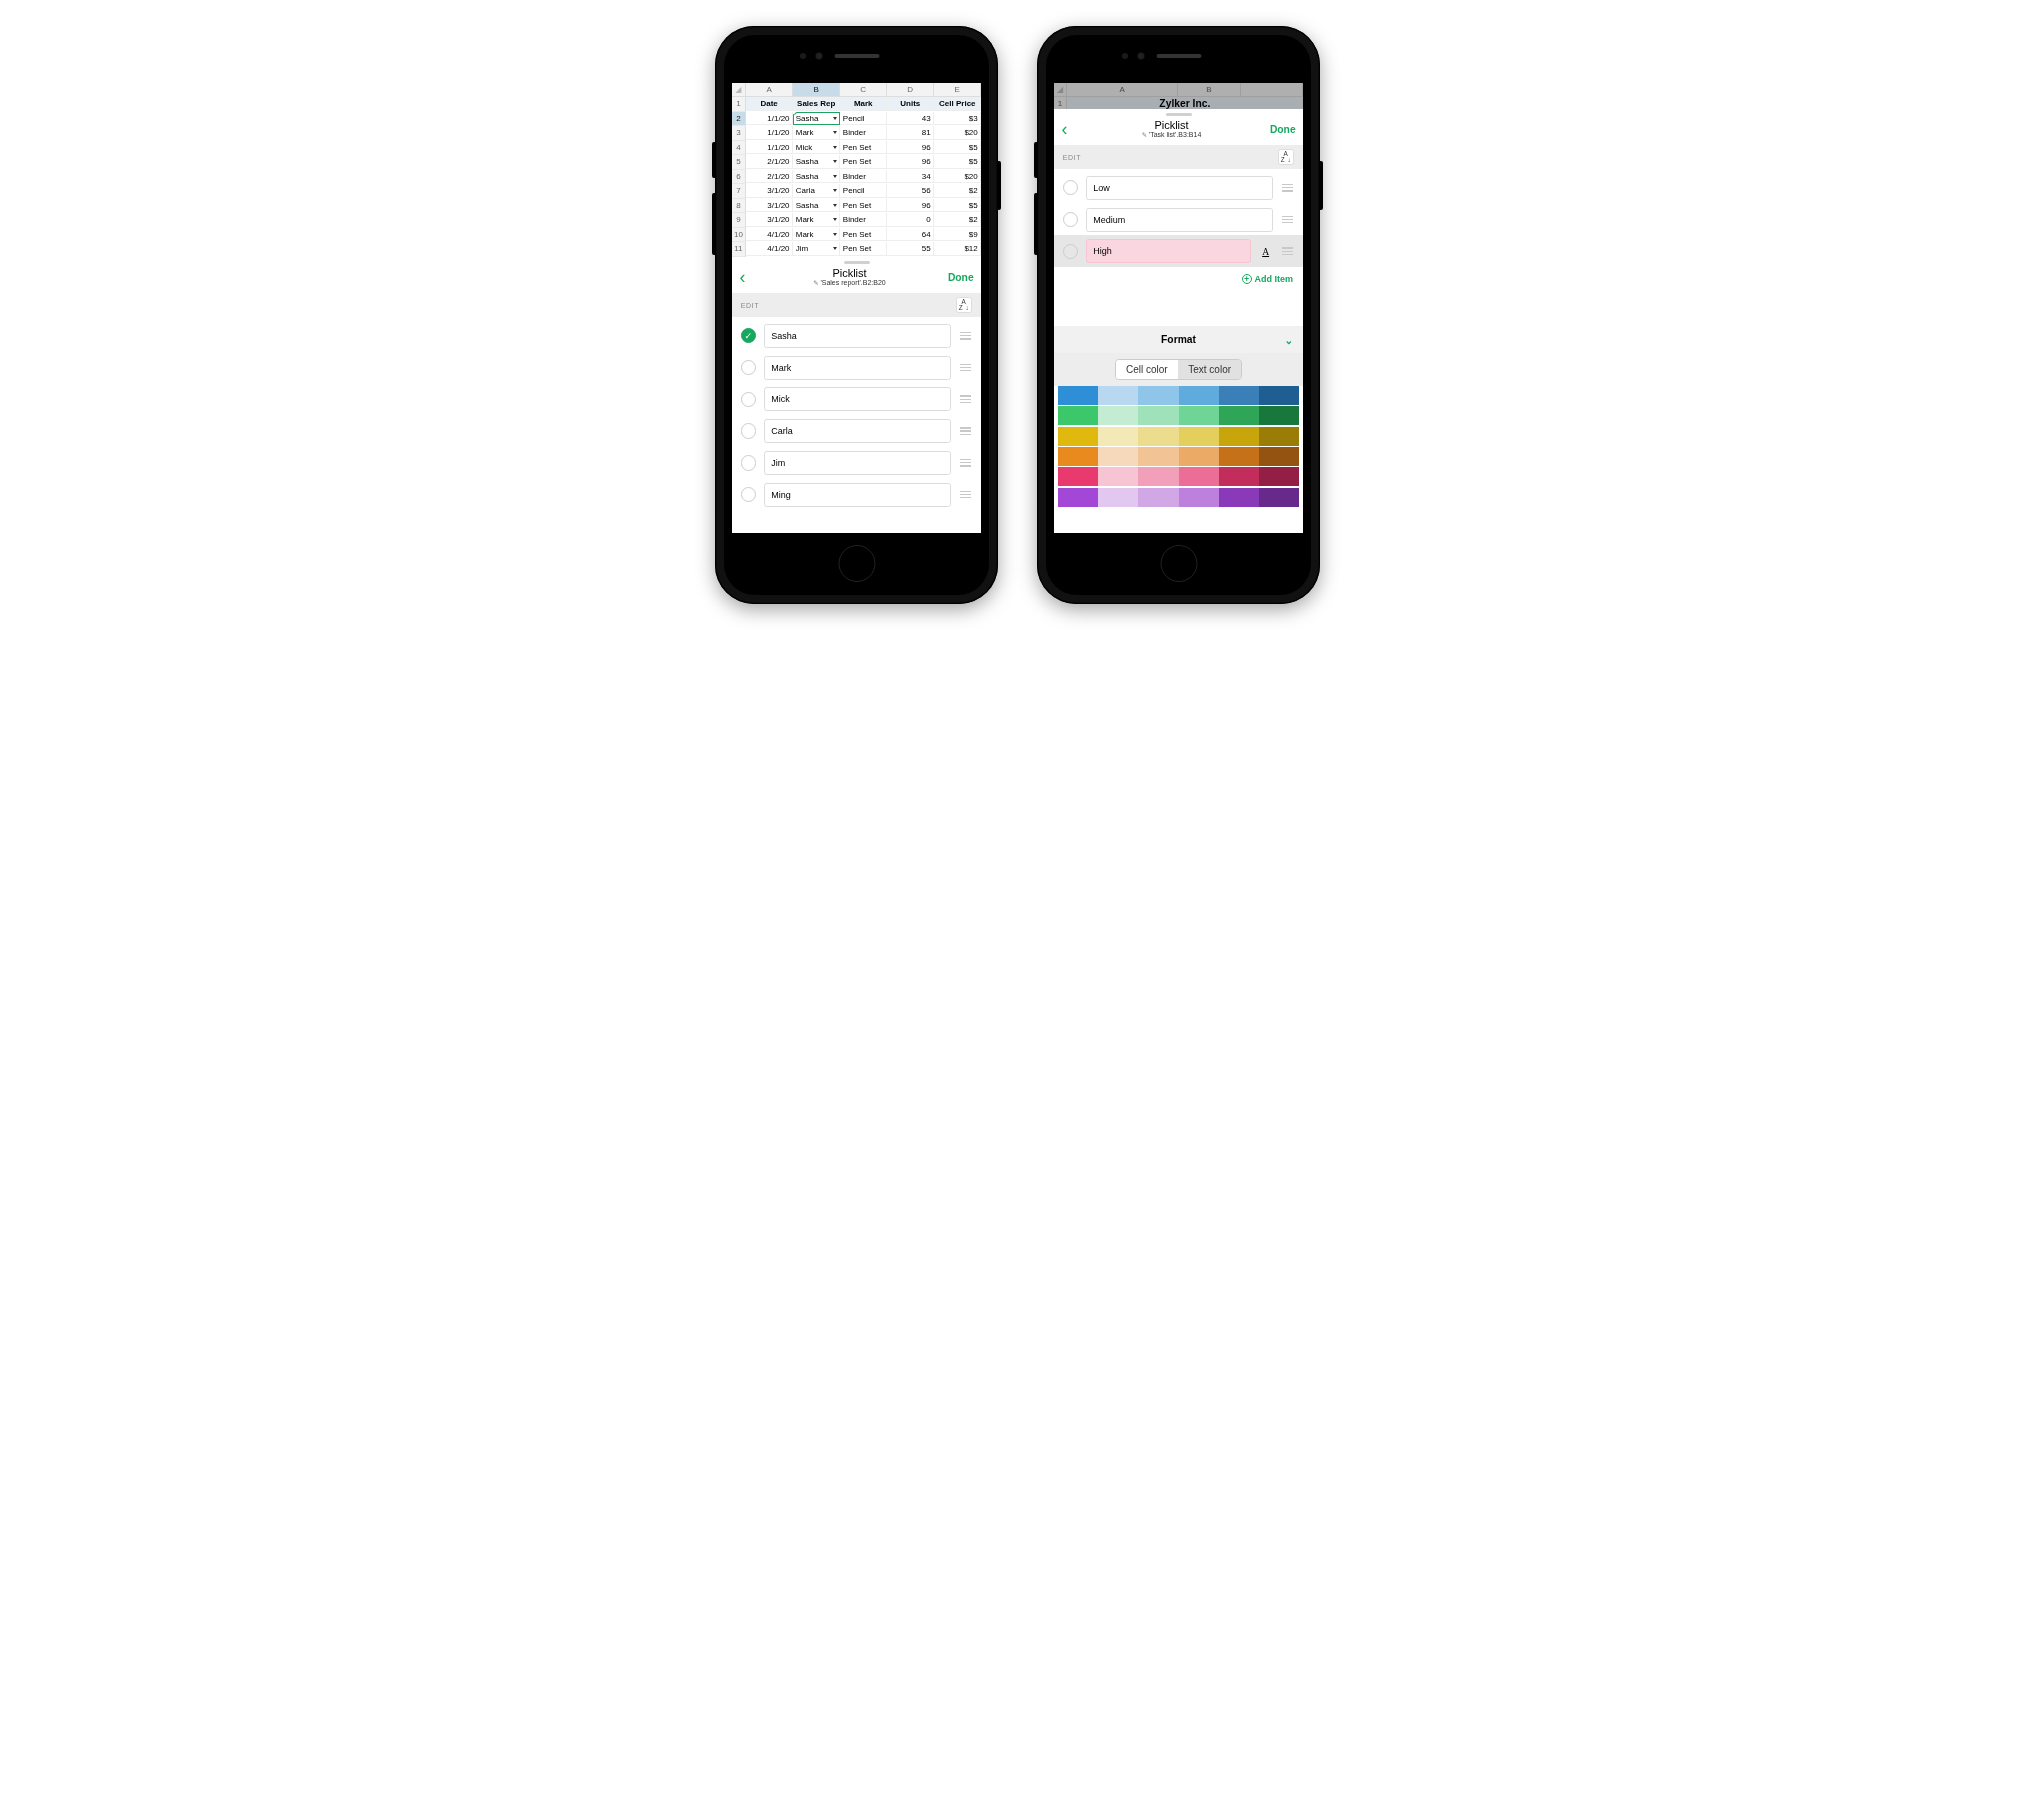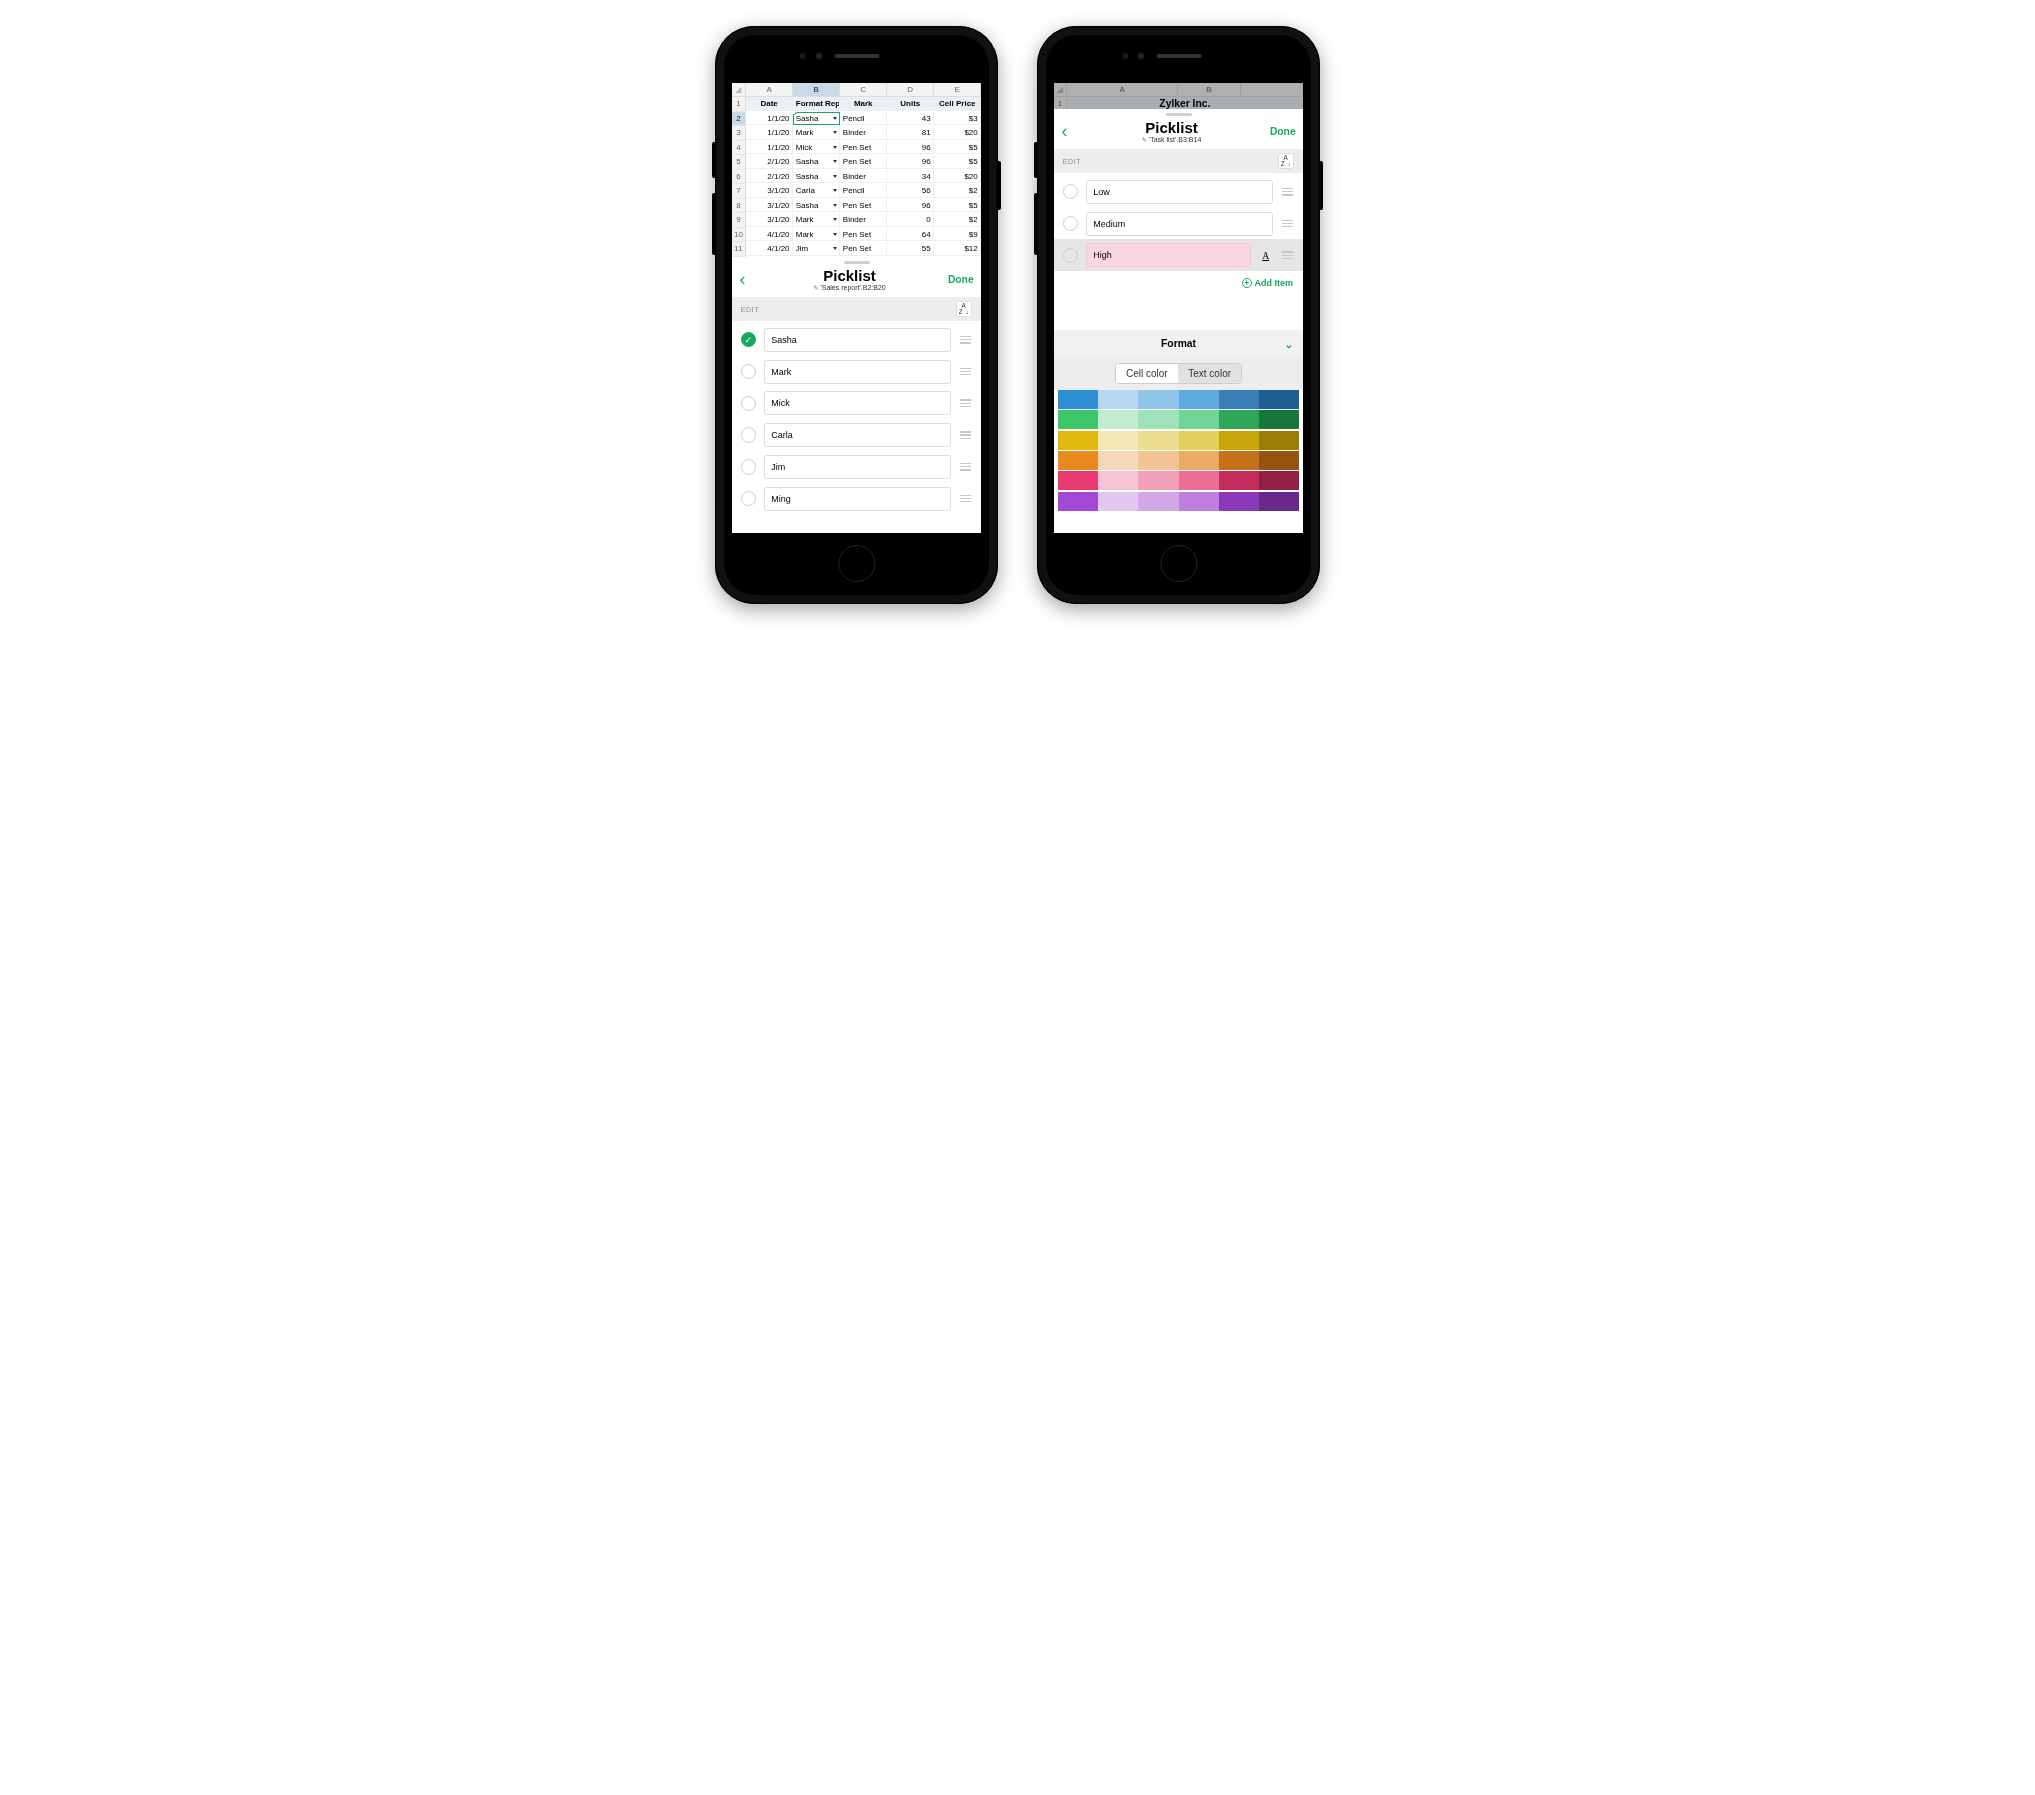--- a/index.html
+++ b/index.html
@@ -48,21 +48,21 @@
 .cell.sel::after  { right:-3.9px; bottom:-3.9px; border-top-color:#333;}
 
 .cell.sel.b::after { content:""; position:absolute; right:2.6px; top:5.1px; width:0;height:0; background:transparent; border:none; border-left:2.6px solid transparent; border-right:2.6px solid transparent; border-top:3.2px solid #333; border-radius:0;}
 
 
 .panel { position:absolute; left:0; right:0; bottom:0; background:#fff; }
 .grab { width:26px; height:3.2px; background:#d0d0d0; border-radius:1.9px; margin:3.9px auto 0; }
 .panel-head { display:flex; align-items:center; padding:2.6px 7.7px 5.1px; }
 .back { color:#17a85f; font-size:18px; width:19px; }
 .head-center { flex:1; text-align:center; }
-.head-title { font-weight:700; font-size:15px; }
+.head-title { font-weight:400; font-size:11px; }
 .head-sub { font-size:7px; color:#333; }
 .head-sub::before { content:"✎ "; color:#777; font-size:6.4px;}
 .done { color:#17a85f; font-weight:700; font-size:10.3px; width:33px; text-align:right;}
 .editbar { background:#ededed; display:flex; align-items:center; justify-content:space-between; padding:3.9px 9px; font-size:7px; letter-spacing:0.6px; color:#888;}
 .sortbtn { width:16.7px; height:16.7px; background:#fff; border:0.6px solid #ddd; border-radius:2.6px; font-size:6.4px; display:flex; align-items:center; justify-content:center; line-height:5.8px; color:#333; flex-direction:column;}
 .items { padding:2.6px 0 0; }
 .item { display:flex; align-items:center; padding:3.9px 9px; gap:7.7px; }
 .item.hl { background:#e6e6e6; }
 .dot { width:15.4px; height:15.4px; border-radius:50%; border:1px solid #ccc; flex-shrink:0;}
 .dot.chk { background:#17a85f; border-color:#17a85f; display:flex; align-items:center; justify-content:center; color:#fff; font-size:9px;}
@@ -107,21 +107,21 @@
             <div class="sheet-corner">◢</div>
             <div class="col ">A</div>
             <div class="col sel">B</div>
             <div class="col ">C</div>
             <div class="col ">D</div>
             <div class="col ">E</div>
           </div>
           <div class="sheet-row">
             <div class="rowhdr">1</div>
             <div class="cell hdr">Date</div>
-            <div class="cell hdr">Format Rep</div>
+            <div class="cell hdr">Sales Rep</div>
             <div class="cell hdr">Mark</div>
             <div class="cell hdr">Units</div>
             <div class="cell hdr">Cell Price</div>
           </div>
           <div class="sheet-row">
             <div class="rowhdr sel">2</div>
             <div class="cell r">1/1/20</div>
             <div class="cell b sel">Sasha</div>
             <div class="cell">Pencil</div>
             <div class="cell r">43</div>

